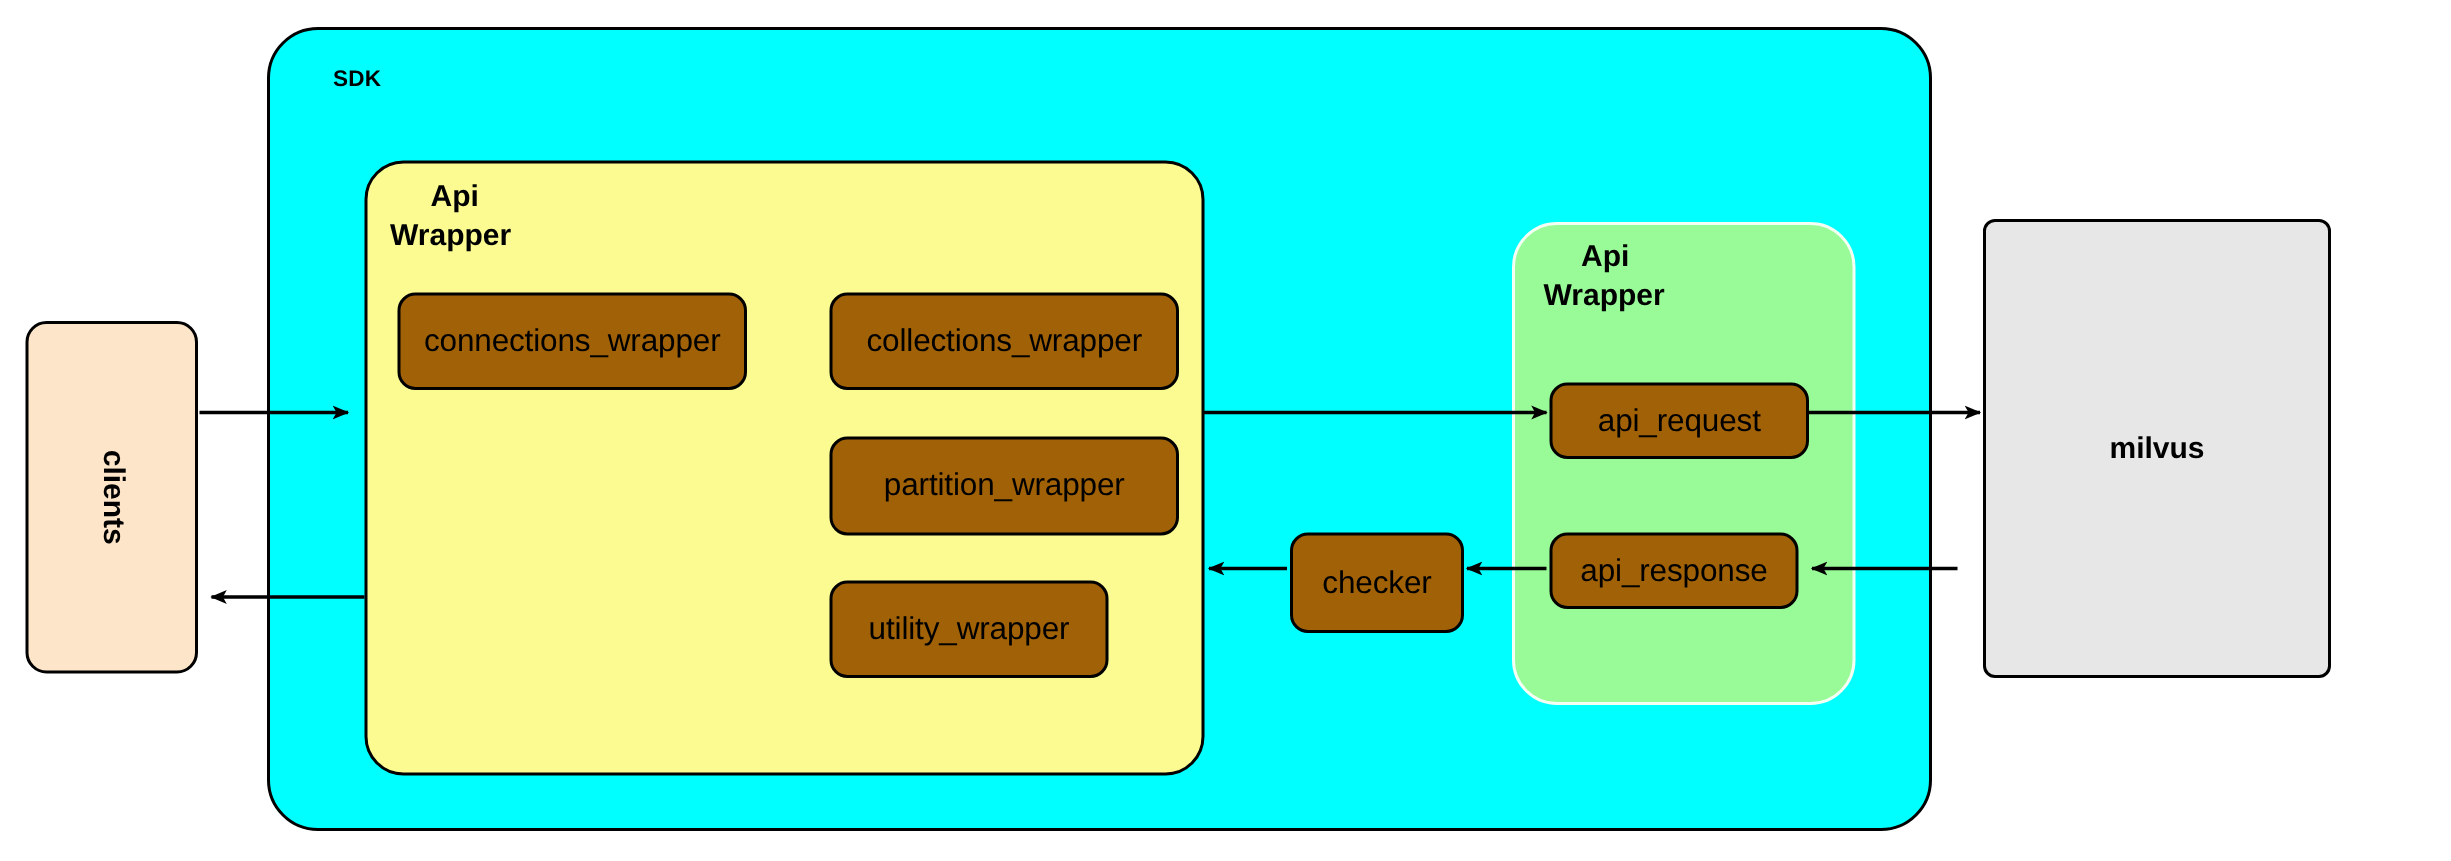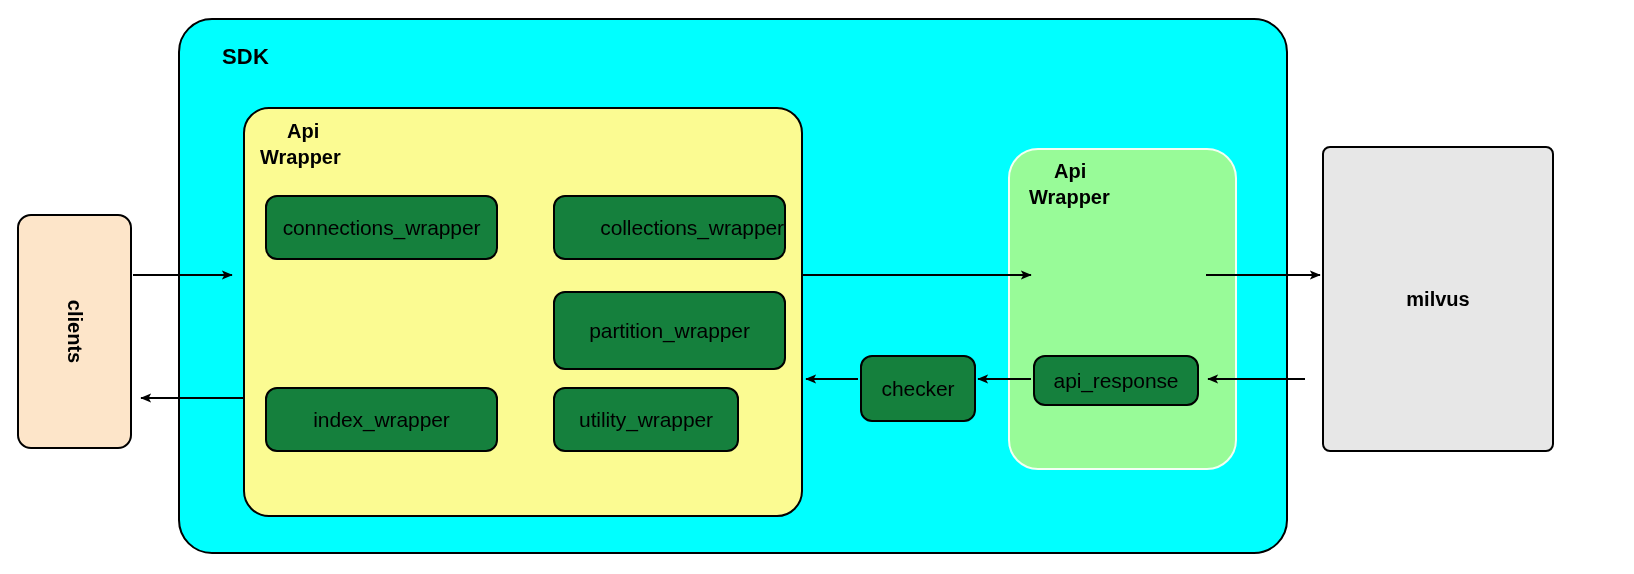--- a/index.html
+++ b/index.html
@@ -42,21 +42,21 @@
     height: 536px;
     background: #00ffff;
     border: 2px solid #000000;
     border-radius: 34px;
     display: block;
   }
   .sdk-label {
     position: absolute;
     left: 42px;
     top: 24px;
-    font-size: 22px;
+    font-size: 15px;
     font-weight: bold;
     line-height: 1.18;
     letter-spacing: 0.2px;
     color: #000000;
   }
 
   
   .wrapper-container {
     left: 243px;
     top: 107px;
@@ -101,33 +101,33 @@
     line-height: 1.28;
     color: #000000;
   }
   .gateway-label .l2 {
     display: block;
     margin-left: -25px;
   }
 
   
   .leaf {
-    background: #15803d;
+    background: #a16207;
     border: 2px solid #000000;
     border-radius: 12px;
     font-size: 21px;
     font-weight: normal;
     letter-spacing: -0.1px;
     white-space: nowrap;
   }
 
   .box-connections { left: 265px; top: 195px;  width: 233px; height: 65px; }
-  .box-collections { left: 553px; top: 195px;  width: 233px; height: 65px; justify-content: flex-end; }
+  .box-collections { left: 553px; top: 195px;  width: 233px; height: 65px; }
   .box-schema      { left: 265px; top: 291px;  width: 233px; height: 65px; }
-  .box-partition   { left: 553px; top: 291px;  width: 233px; height: 79px; text-align: center; }
+  .box-partition   { left: 553px; top: 291px;  width: 233px; height: 66px; text-align: center; }
   .box-index       { left: 265px; top: 387px;  width: 233px; height: 65px; }
   .box-utility     { left: 553px; top: 387px;  width: 186px; height: 65px; }
 
   .box-checker     { left: 860px; top: 355px;  width: 116px; height: 67px; }
 
   .box-apirequest  { left: 1033px; top: 255px; width: 173px; height: 51px; }
   .box-apiresponse { left: 1033px; top: 355px; width: 166px; height: 51px; }
 
   
   .clients-box {
@@ -195,31 +195,31 @@
 
   <div class="node leaf box-connections">
     <span>connections_wrapper</span>
   </div>
   <div class="node leaf box-collections">
     <span>collections_wrapper</span>
   </div>
   <div class="node leaf box-partition">
     <span>partition_wrapper</span>
   </div>
-  <div class="node leaf box-index">
-    <span>index_wrapper</span>
-  </div>
   <div class="node leaf box-utility">
     <span>utility_wrapper</span>
   </div>
 
   <div class="node leaf box-checker">
     <span>checker</span>
   </div>
 
+  <div class="node leaf box-apirequest">
+    <span>api_request</span>
+  </div>
   <div class="node leaf box-apiresponse">
     <span>api_response</span>
   </div>
 
   <div class="node clients-box">
     <span class="clients-label">clients</span>
   </div>
 
   <div class="node milvus-box">
     <span>milvus</span>

